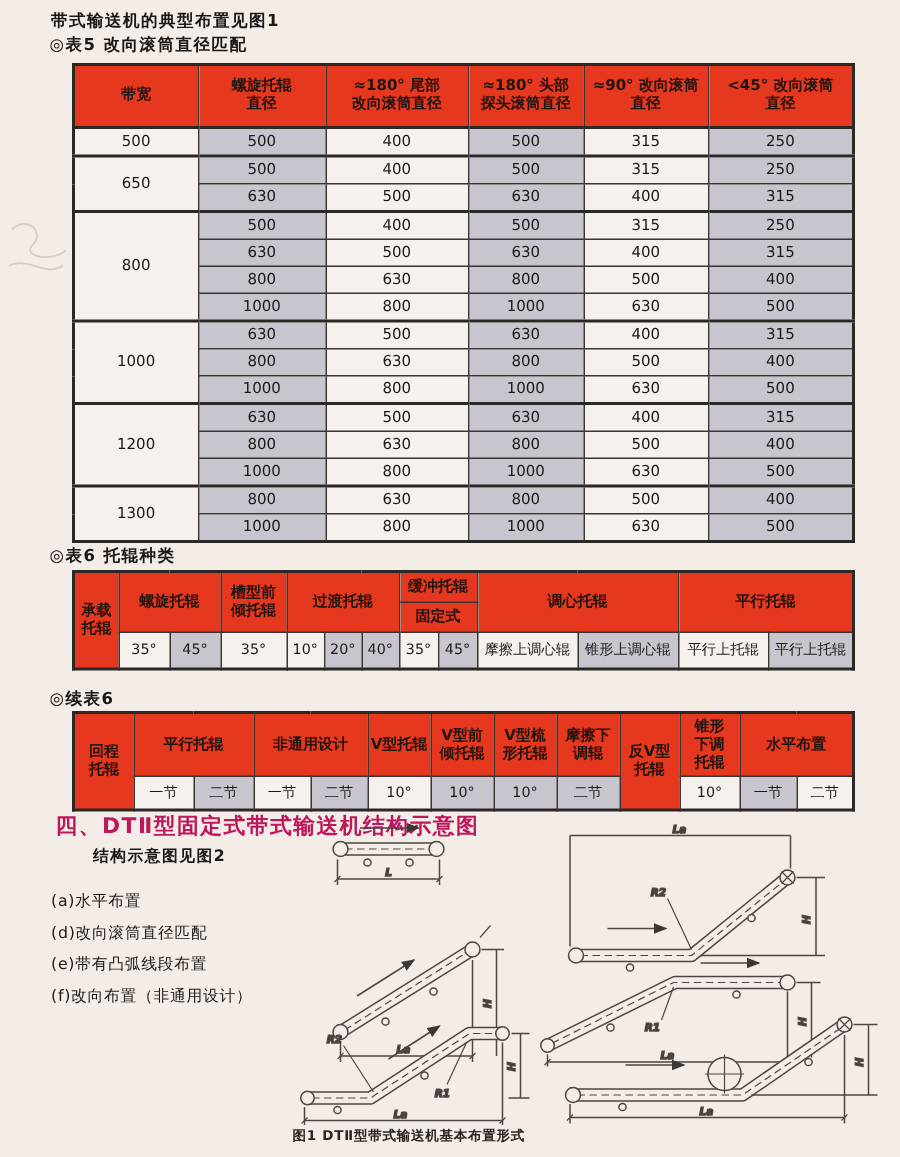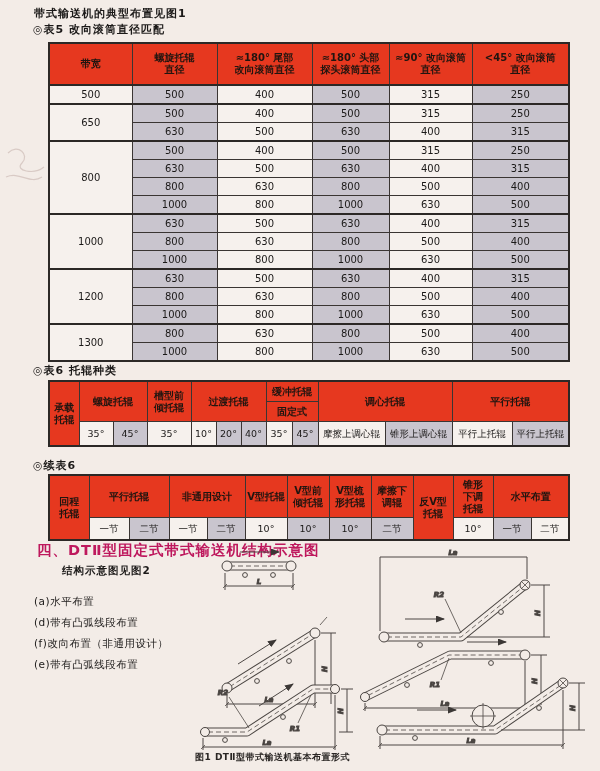--- a/index.html
+++ b/index.html
@@ -290,23 +290,23 @@
     <td class="w">二节</td>
   </tr>
   </tbody>
 </table>
 
 <div class="abs section-title">四、DTⅡ型固定式带式输送机结构示意图</div>
 <div class="abs section-subtitle">结构示意图见图2</div>
 
 <div class="abs layout-list">
   <div class="li">(a)水平布置</div>
-  <div class="li">(d)带有凸弧线段布置</div>
+  <div class="li">(d)改向滚筒直径匹配</div>
+  <div class="li">(e)带有凸弧线段布置</div>
   <div class="li">(f)改向布置（非通用设计）</div>
-  <div class="li">(e)带有凸弧线段布置</div>
 </div>
 
 <svg class="abs scribble-svg" width="60" height="70" viewBox="0 0 60 70">
   <path d="M8,18 c10,-10 22,2 14,10 c-8,8 12,12 22,4 M6,42 c14,-6 24,8 36,0" fill="none" stroke="#c2aeaa" stroke-width="1.2" opacity="0.55"></path>
 </svg>
 
 <svg class="abs fig-svg" width="400" height="205" viewBox="0 0 400 205">
   <defs>
     <marker id="ah" markerWidth="9" markerHeight="7" refX="8" refY="3.5" orient="auto">
       <path d="M0,0 L9,3.5 L0,7 z" fill="#3b3735"></path>

